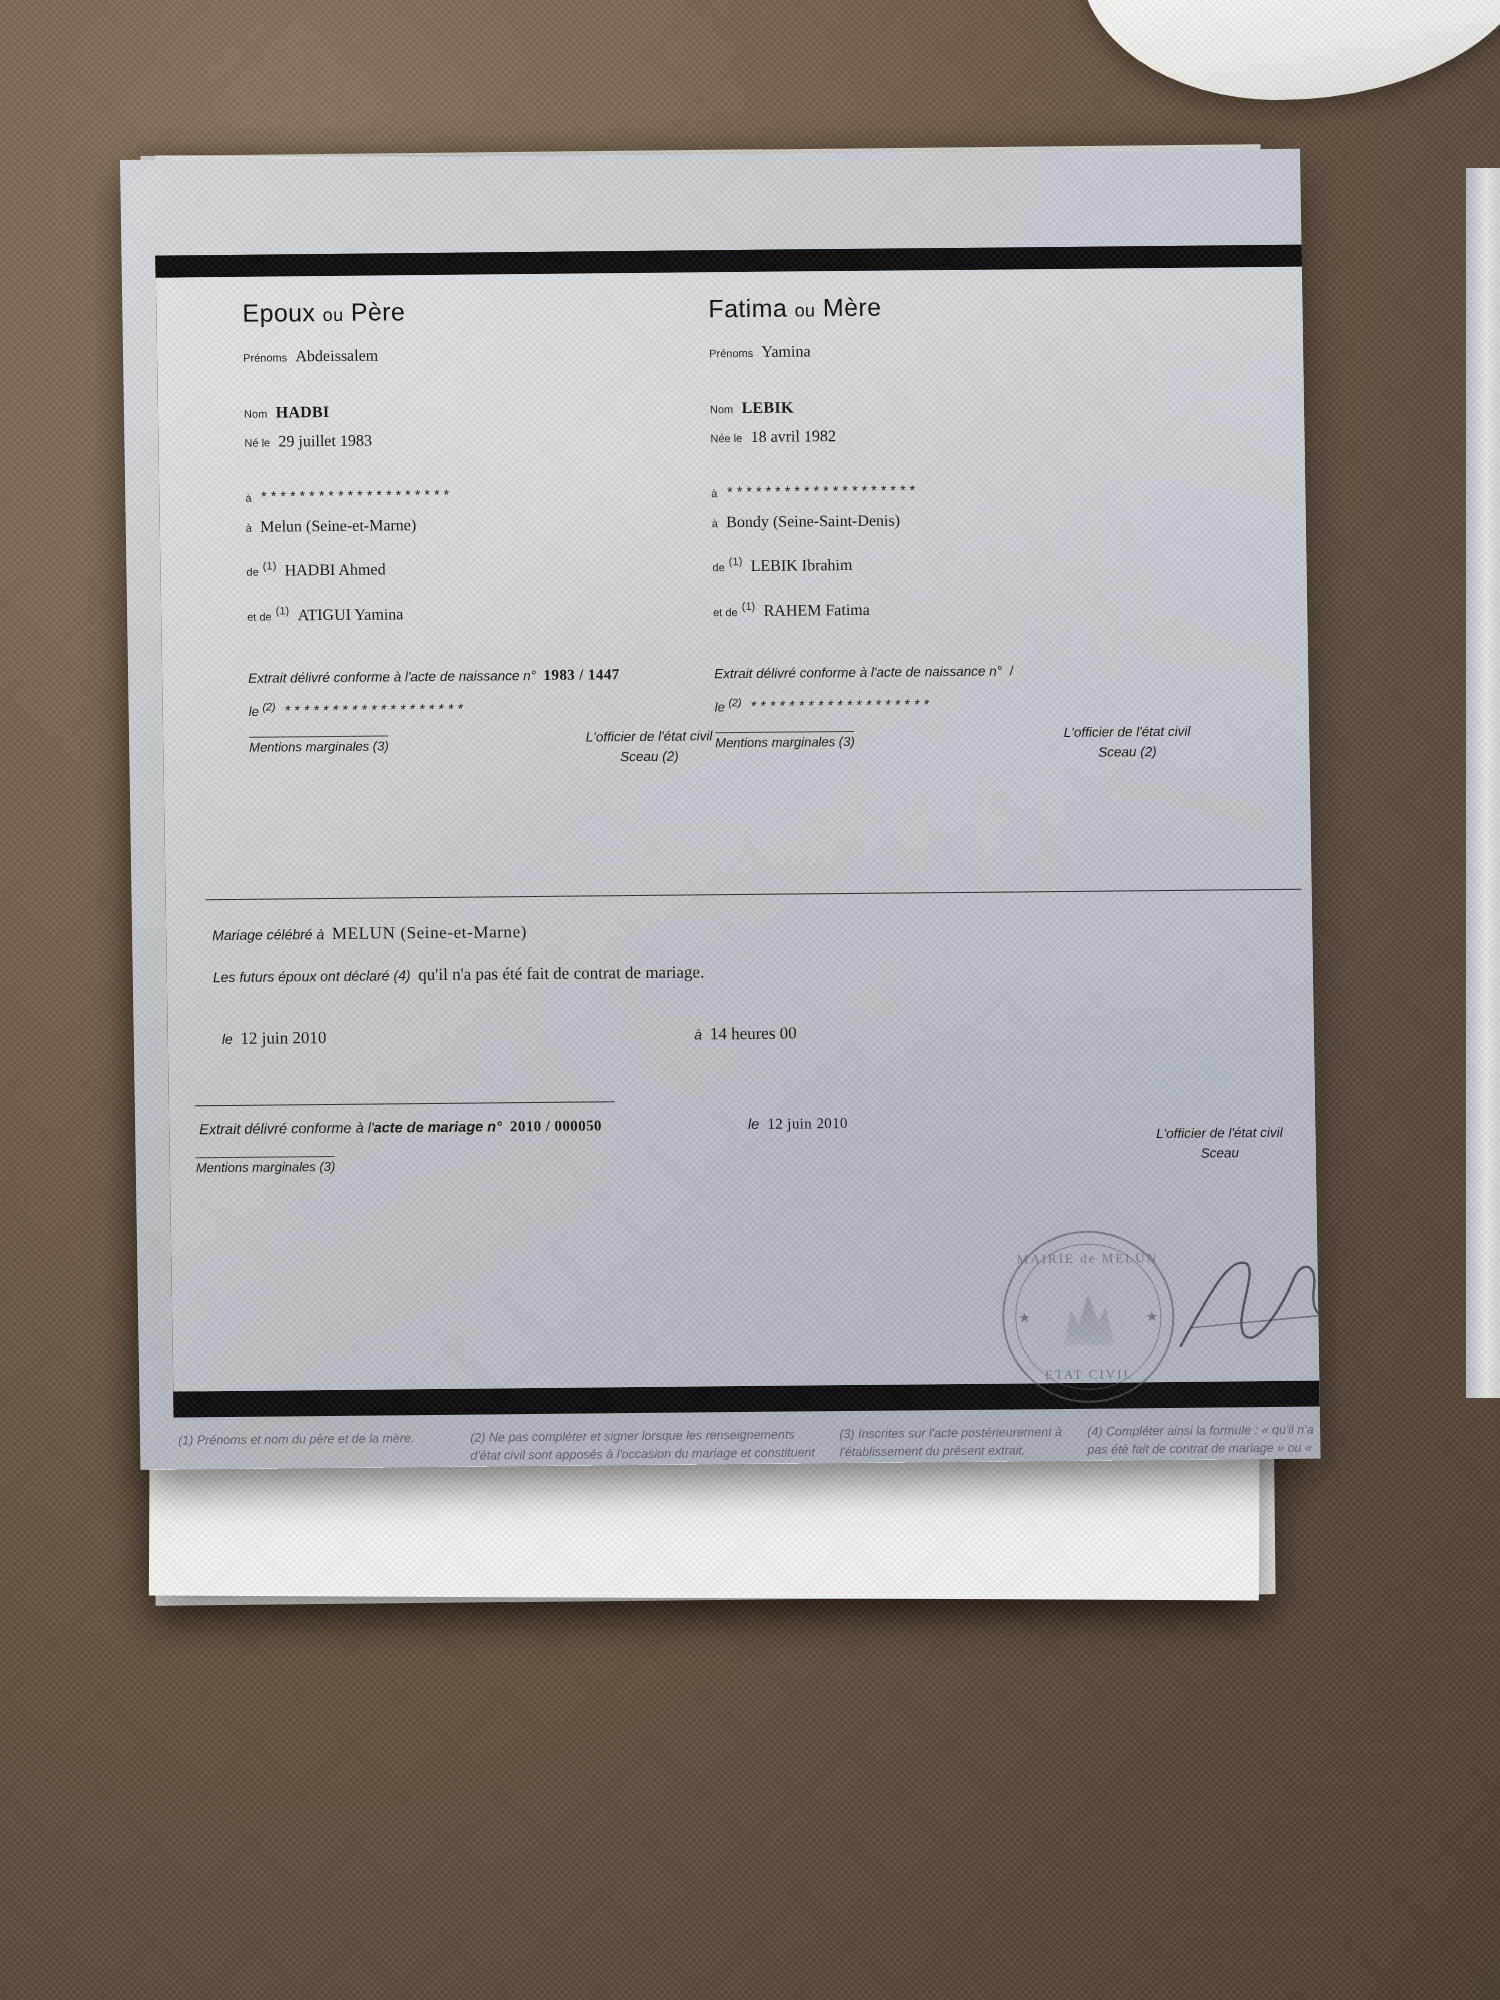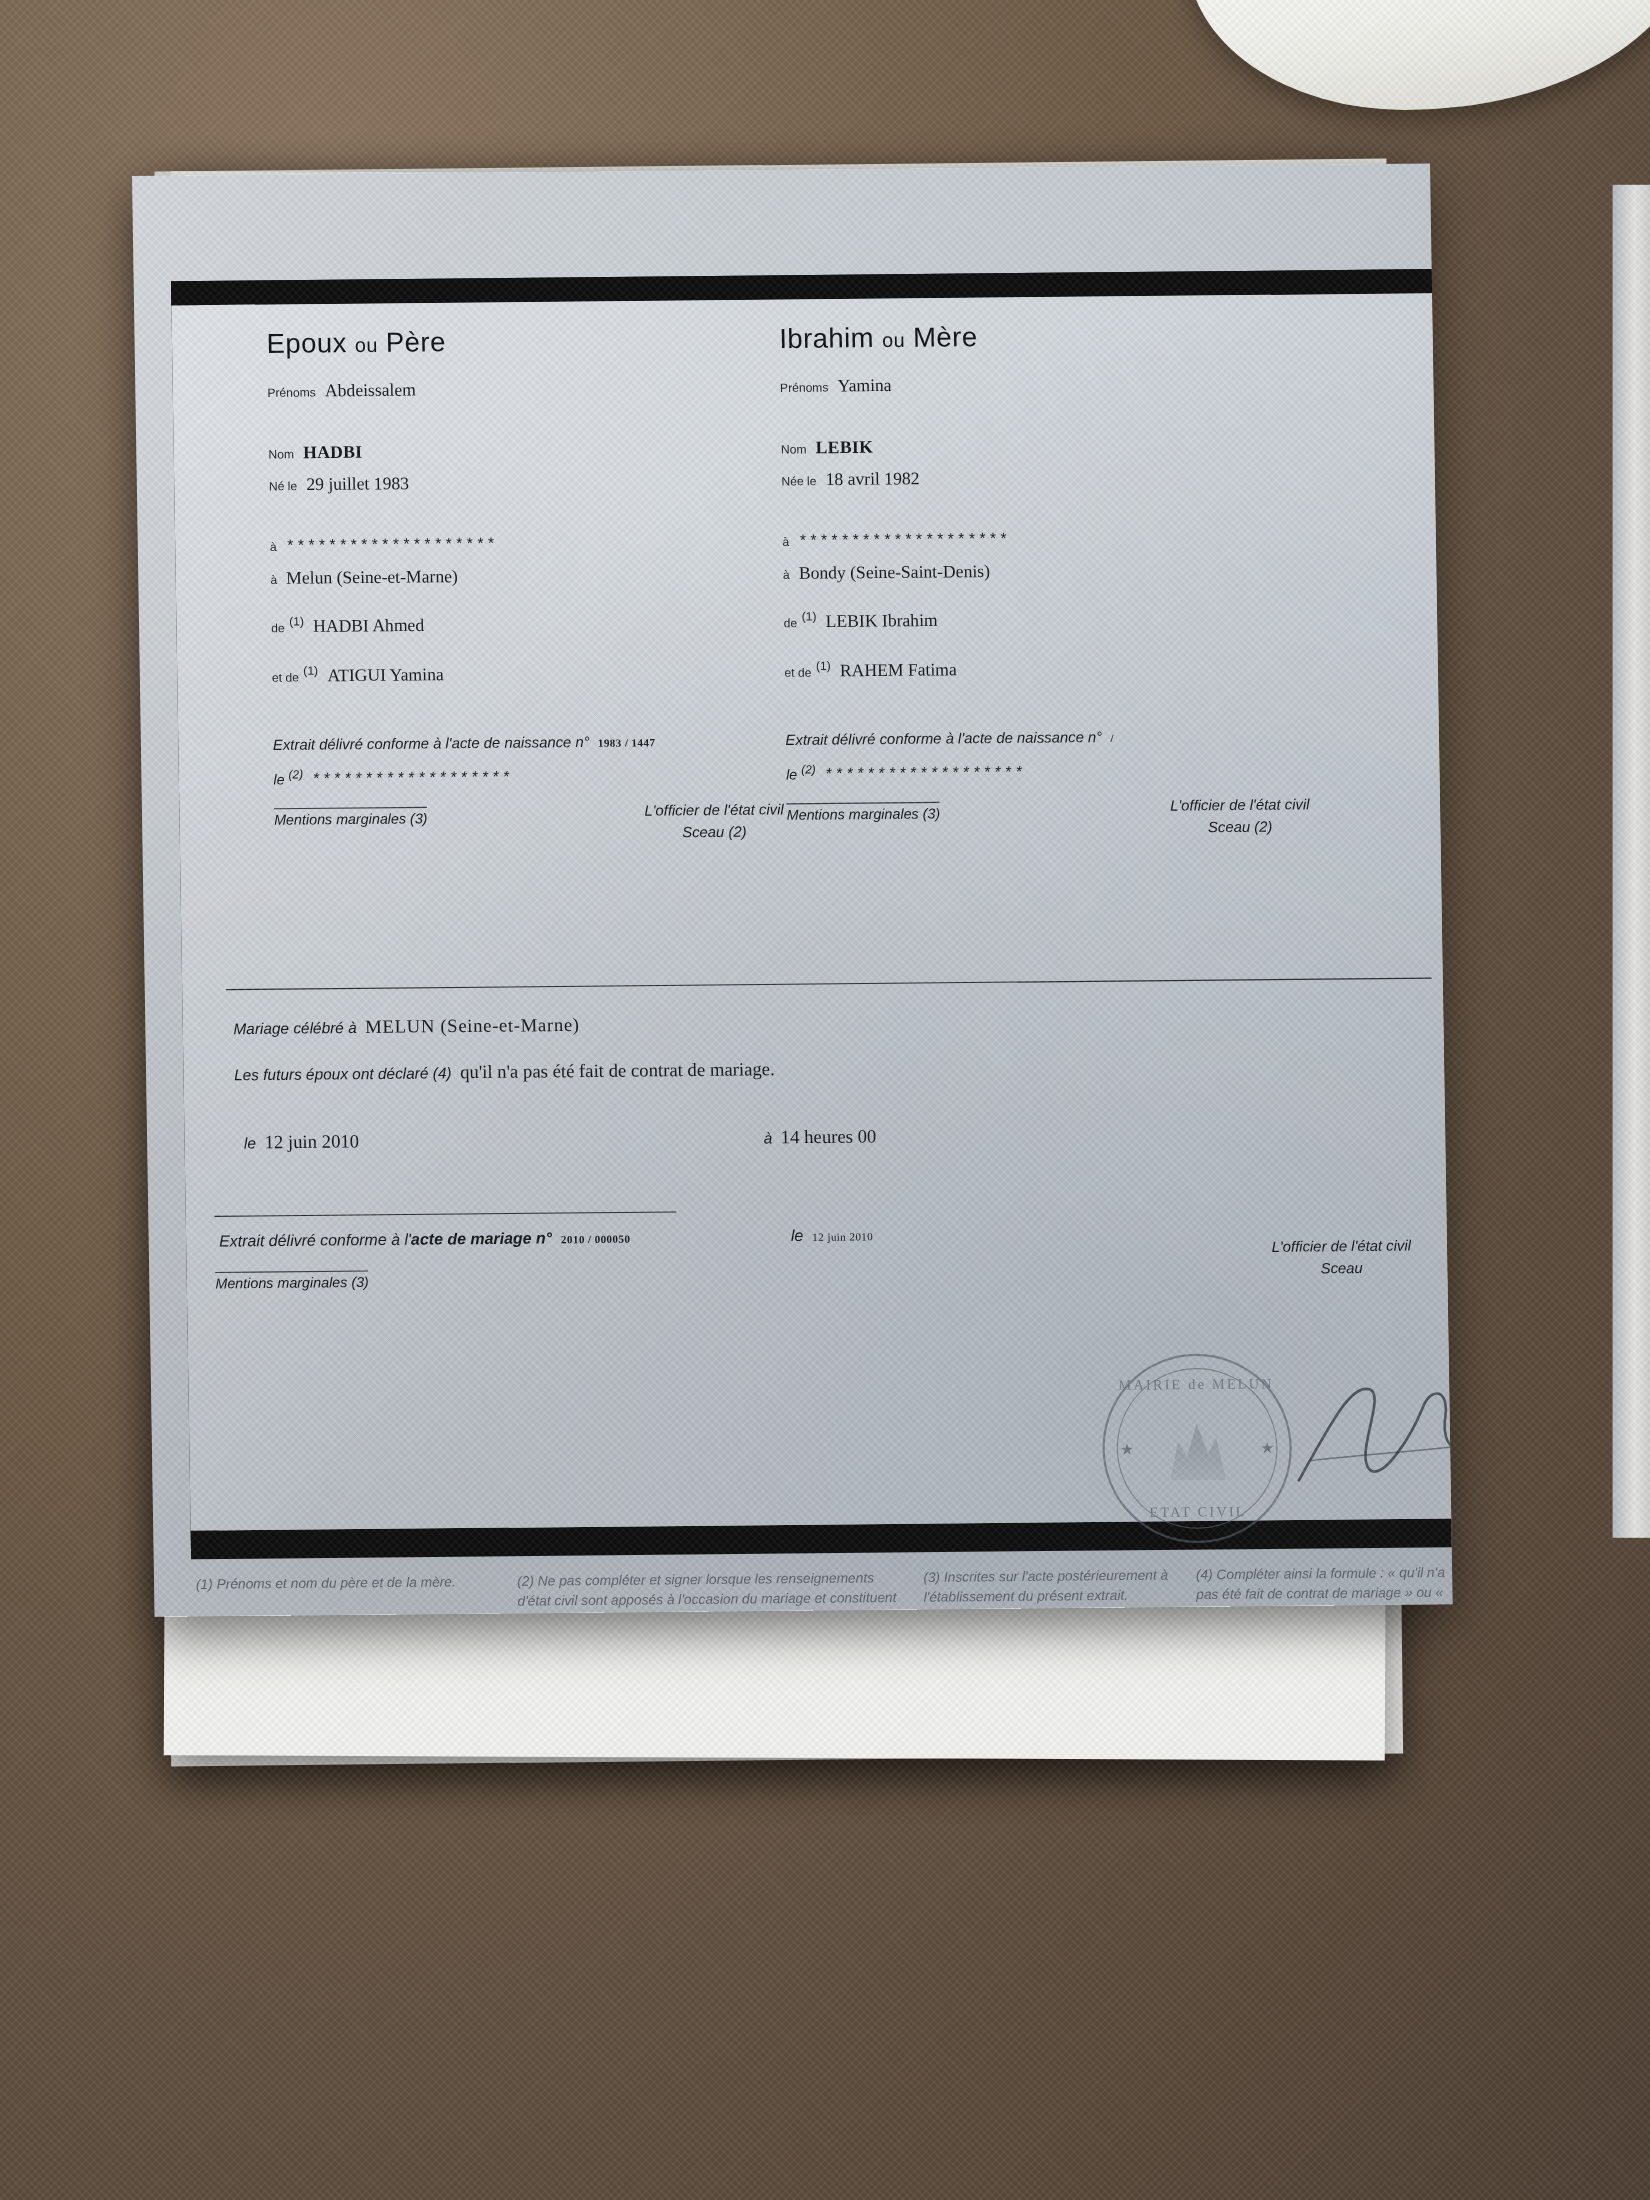--- a/index.html
+++ b/index.html
@@ -163,21 +163,21 @@
   .extrait {
     font-size: 13.5px;
     font-style: italic;
     margin-top: 10px;
   }
   .extrait b { font-style: italic; }
   .extrait .num {
     font-style: normal;
     font-family: "Liberation Serif", serif;
     font-weight: bold;
-    font-size: 10px;
+    font-size: 15px;
     letter-spacing: .4px;
   }
   .le-line {
     font-size: 13px;
     font-style: italic;
     margin-top: 9px;
   }
   .mentions {
     display: inline-block;
     border-top: 1px solid #3a3d42;
@@ -364,21 +364,21 @@
           <div class="mentions">Mentions marginales (3)</div>
 
           <div class="officier" style="left:300px; top:432px; width:200px;">
             <div>L'officier de l'état civil</div>
             <div>Sceau (2)</div>
           </div>
         </div>
 
         <div class="col right">
           <div class="hdr">
-            <span>Ibrahim</span>
+            <span>Fatima</span>
             <span class="small">ou</span>
             <span>Mère</span>
           </div>
 
           <p class="line">
             <span class="lbl">Prénoms</span>
             &nbsp;<span class="val">Yamina</span>
           </p>
 
           <div class="gap-md"></div>

